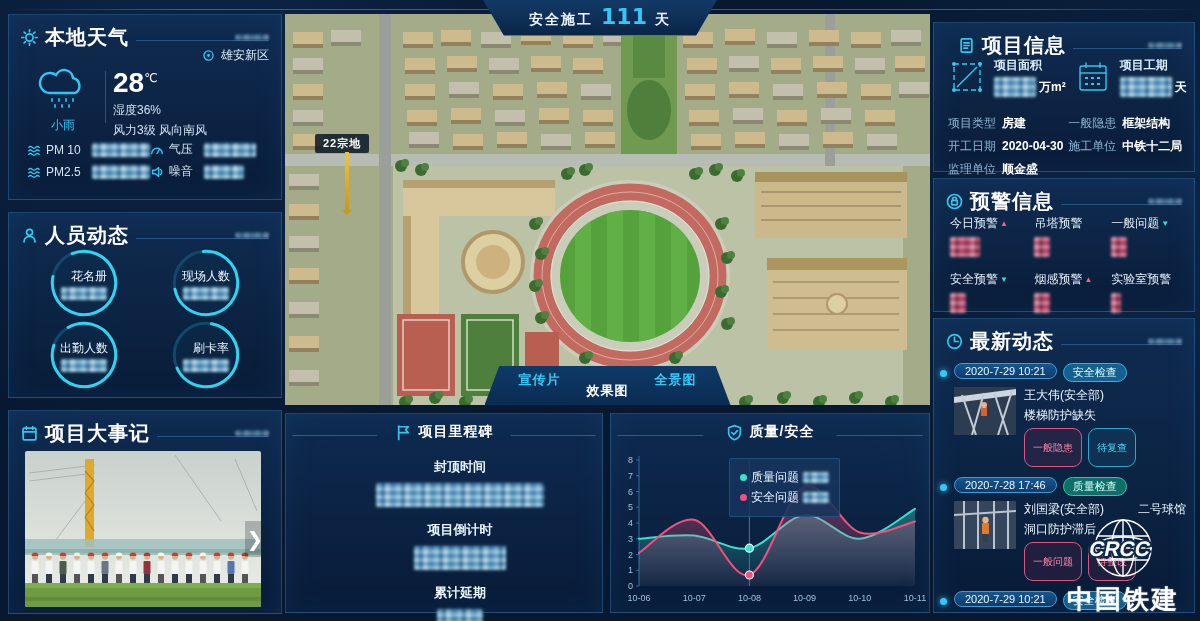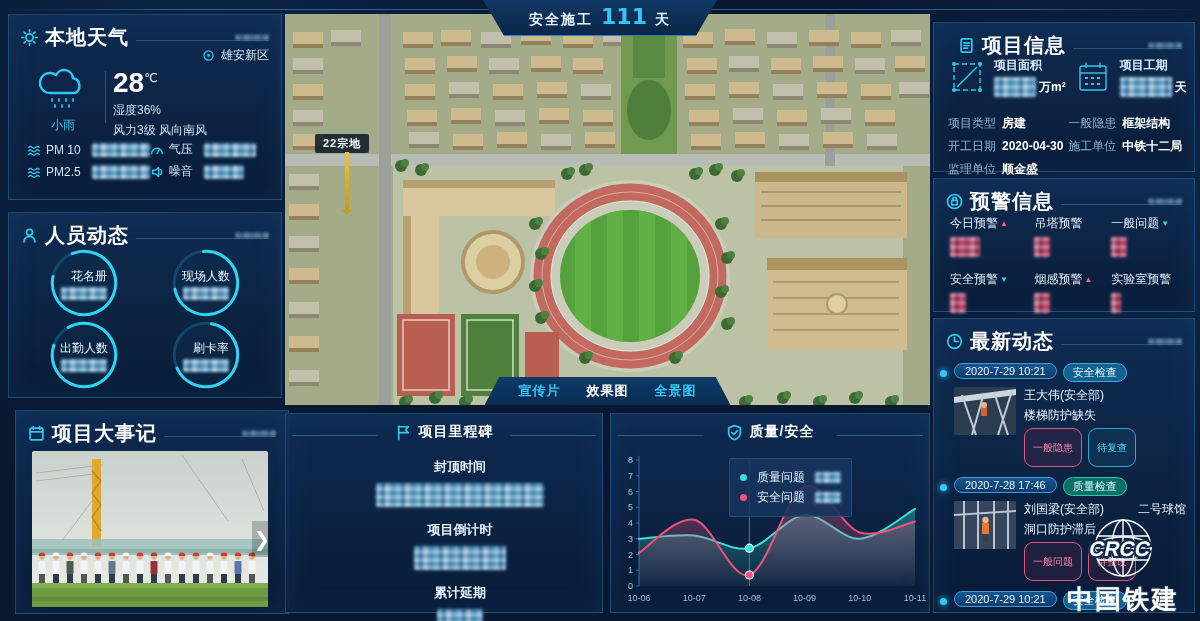--- a/index.html
+++ b/index.html
@@ -54,54 +54,54 @@
 
   
   #personnel{left:8px;top:212px;width:274px;height:186px;}
   .rings{position:absolute;left:14px;right:14px;top:34px;bottom:6px;display:grid;grid-template-columns:1fr 1fr;grid-template-rows:1fr 1fr;}
   .ringc{position:relative;display:flex;align-items:center;justify-content:center;}
   .ringc svg{width:72px;height:72px;}
   .rlab{position:absolute;text-align:right;font-size:12px;color:#eaf6ff;line-height:1.5;}
   .rlab .bv{width:46px;height:13px;display:block;margin:2px auto 0;}
 
   
-  #events{left:15px;top:410px;width:274px;height:204px;}
+  #events{left:8px;top:410px;width:274px;height:204px;}
   .photo{position:absolute;left:16px;top:40px;width:236px;height:156px;overflow:hidden;border-radius:2px;}
   .photo svg{width:100%;height:100%;display:block;}
   .nextbtn{position:absolute;right:16px;top:110px;width:20px;height:36px;display:flex;align-items:center;justify-content:center;
     color:#fff;font-size:20px;cursor:pointer;background:rgba(20,30,40,.25);z-index:3;}
 
   
   #siteview{position:absolute;left:285px;top:14px;width:645px;height:391px;z-index:2;overflow:hidden;}
   #siteview svg{width:100%;height:100%;display:block;}
   .parcel{position:absolute;left:30px;top:120px;background:rgba(10,22,38,.85);color:#fff;font-size:11px;font-weight:bold;
     padding:2px 8px;border-radius:2px;letter-spacing:1px;}
   .pstem{position:absolute;left:60px;top:138px;width:4px;height:58px;background:linear-gradient(180deg,#ecc43c,#c79a20);}
   .pstem::after{content:"";position:absolute;left:-3px;top:58px;border:5px solid transparent;border-top-color:#c79a20;}
   .vtabs{position:absolute;left:50%;bottom:0;transform:translateX(-50%);background:linear-gradient(180deg,#0e3a68,#0a2c52);
     clip-path:polygon(6% 0,94% 0,100% 100%,0 100%);padding:5px 34px;display:flex;gap:26px;}
   .vtab{font-size:13px;font-weight:bold;color:#35c8f5;cursor:pointer;letter-spacing:1px;}
-  .vtab.active{color:#fff;}
+  .vtab.active{color:#fff;margin-top:11px;}
 
   
   #milestone{left:285px;top:413px;width:318px;height:200px;}
   #qsafe{left:610px;top:413px;width:320px;height:200px;}
   .chead{position:relative;display:flex;align-items:center;justify-content:center;gap:7px;padding-top:9px;}
   .chead .ttl{color:#fff;font-weight:bold;font-size:14px;letter-spacing:1px;}
   .chead::before,.chead::after{content:"";position:absolute;top:16px;width:27%;height:5px;border-bottom:1px solid rgba(90,170,235,.4);}
   .chead::before{left:8px;transform:skewX(-35deg);}
   .chead::after{right:8px;transform:skewX(35deg);}
   .mrows{position:absolute;left:0;right:0;top:44px;text-align:center;}
   .mrow{margin-bottom:14px;padding-left:32px;}
   .mlab{font-size:13px;color:#eaf6ff;font-weight:bold;margin-bottom:7px;}
   
   #qs-chart{position:absolute;left:4px;top:36px;}
   .ctip{position:absolute;left:118px;top:44px;background:rgba(22,52,92,.88);border:1px solid rgba(80,160,220,.25);
     padding:7px 10px;z-index:3;border-radius:2px;}
-  .ctip .trow{display:flex;align-items:center;gap:10px;font-size:12px;color:#eaf6ff;margin:3px 0;}
+  .ctip .trow{display:flex;align-items:center;gap:4px;font-size:12px;color:#eaf6ff;margin:3px 0;}
   .tdot{width:7px;height:7px;border-radius:50%;}
   .ctip .bv{width:26px;height:11px;}
 
   
   #pinfo{left:933px;top:22px;width:262px;height:150px;}
   .pstats{position:absolute;left:14px;right:8px;top:34px;display:grid;grid-template-columns:1fr 1fr;column-gap:8px;}
   .pstat{display:flex;gap:8px;align-items:center;}
   .pstat .bigicn{width:38px;height:38px;}
   .bigicn svg{width:100%;height:100%;stroke:#31c8f0;fill:none;stroke-width:1.4;}
   .pslab{font-size:12px;color:#dceefc;font-weight:bold;}

